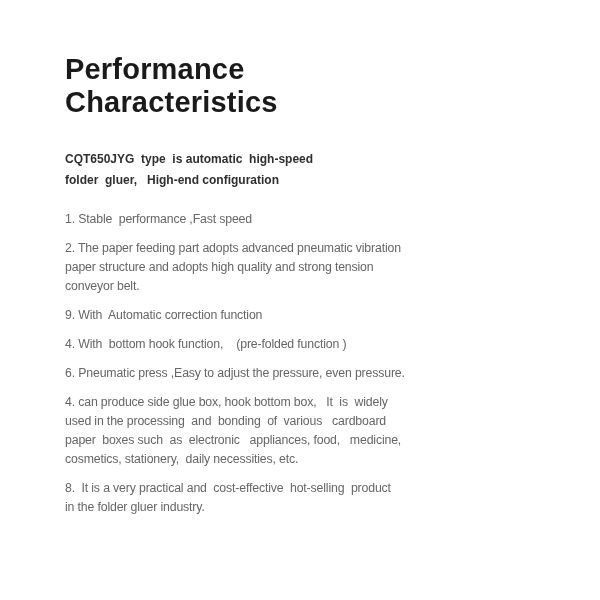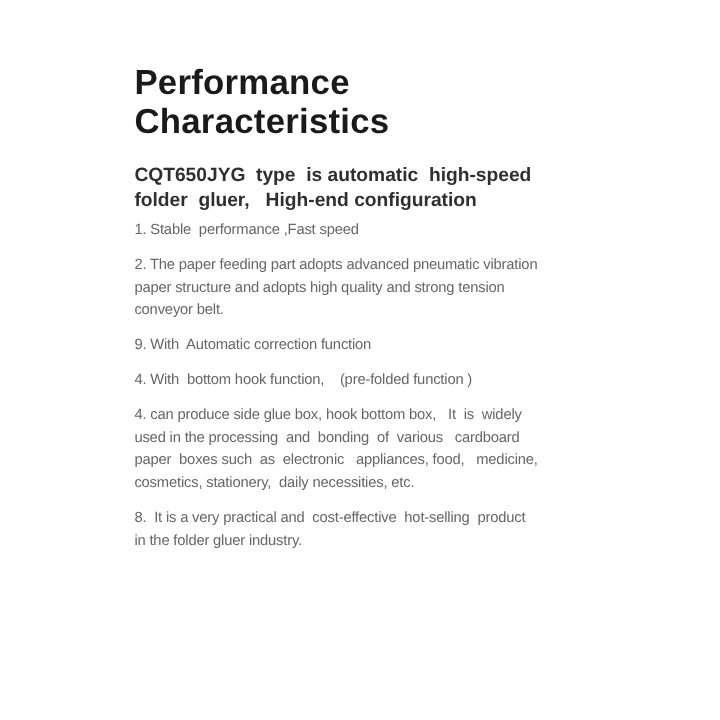--- a/index.html
+++ b/index.html
@@ -11,43 +11,43 @@
     height: 600px;
     background: #ffffff;
     font-family: "Liberation Sans", sans-serif;
     overflow: hidden;
   }
   .page {
     position: relative;
     width: 600px;
     height: 600px;
     background: var(--page_background, #ffffff);
-    padding: 53px 20px 0 112px;
+    padding: 53px 20px 0 65px;
     box-sizing: border-box;
   }
   .title {
     margin: 0;
     font-size: 29px;
     font-weight: 700;
     line-height: 33px;
     letter-spacing: 0.2px;
     color: var(--title_color, #1a1a1a);
     white-space: pre-line;
   }
   .subtitle {
-    margin: 17px 0 0 0;
-    font-size: 16px;
+    margin: 30px 0 0 0;
+    font-size: 12px;
     font-weight: 600;
     line-height: 21px;
     color: var(--subtitle_color, #2f2f2f);
     white-space: pre-wrap;
     width: 420px;
   }
   .features {
-    margin-top: 4px;
+    margin-top: 19px;
   }
   .feature {
     margin: 0 0 10px 0;
     font-size: 12.3px;
     font-weight: 400;
     line-height: 19px;
     letter-spacing: -0.15px;
     color: var(--body_color, #666666);
     white-space: pre-wrap;
     width: 430px;
@@ -61,20 +61,21 @@
 Characteristics</h1>
   <h2 class="subtitle">CQT650JYG  type  is automatic  high-speed
 folder  gluer,   High-end configuration</h2>
   <div class="features">
     <p class="feature">1. Stable  performance ,Fast speed</p>
     <p class="feature">2. The paper feeding part adopts advanced pneumatic vibration
 paper structure and adopts high quality and strong tension
 conveyor belt.</p>
     <p class="feature">9. With  Automatic correction function</p>
     <p class="feature">4. With  bottom hook function,    (pre-folded function )</p>
+    <p class="feature">6. Pneumatic press ,Easy to adjust the pressure, even pressure.</p>
     <p class="feature">4. can produce side glue box, hook bottom box,   It  is  widely
 used in the processing  and  bonding  of  various   cardboard
 paper  boxes such  as  electronic   appliances, food,   medicine,
 cosmetics, stationery,  daily necessities, etc.</p>
     <p class="feature">8.  It is a very practical and  cost-effective  hot-selling  product
 in the folder gluer industry.</p>
   </div>
 </div>
 
 </body></html>

